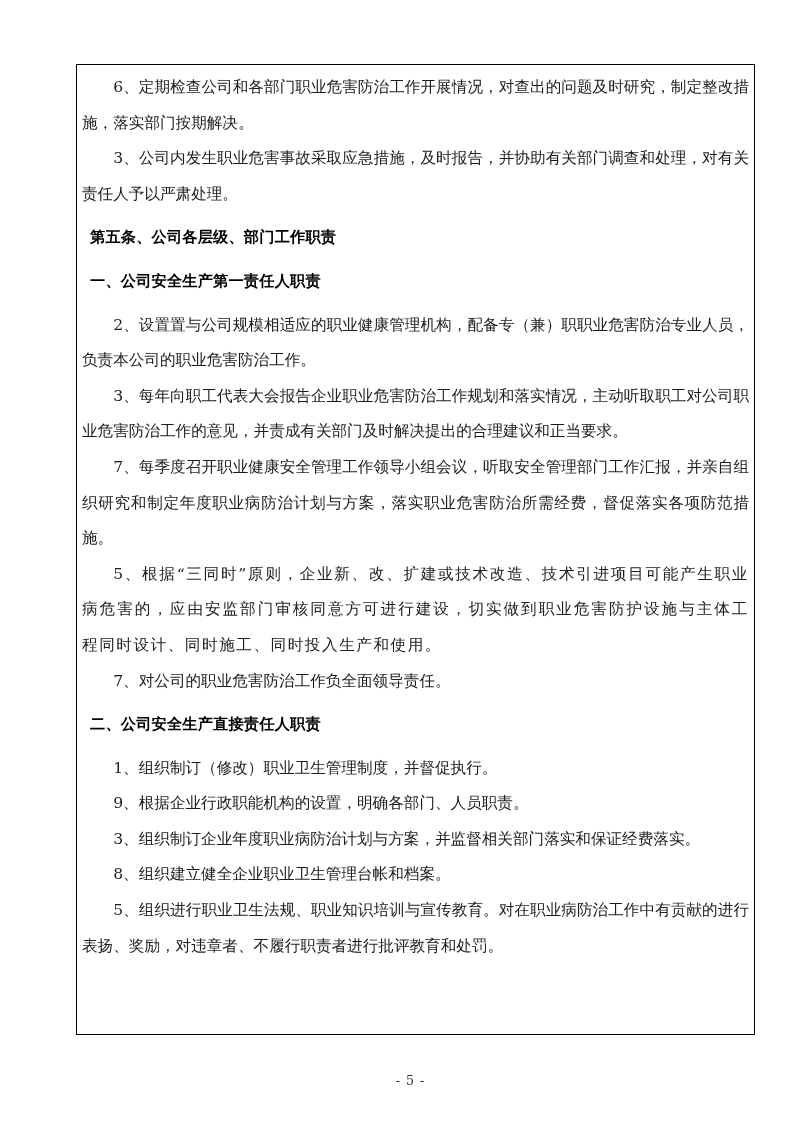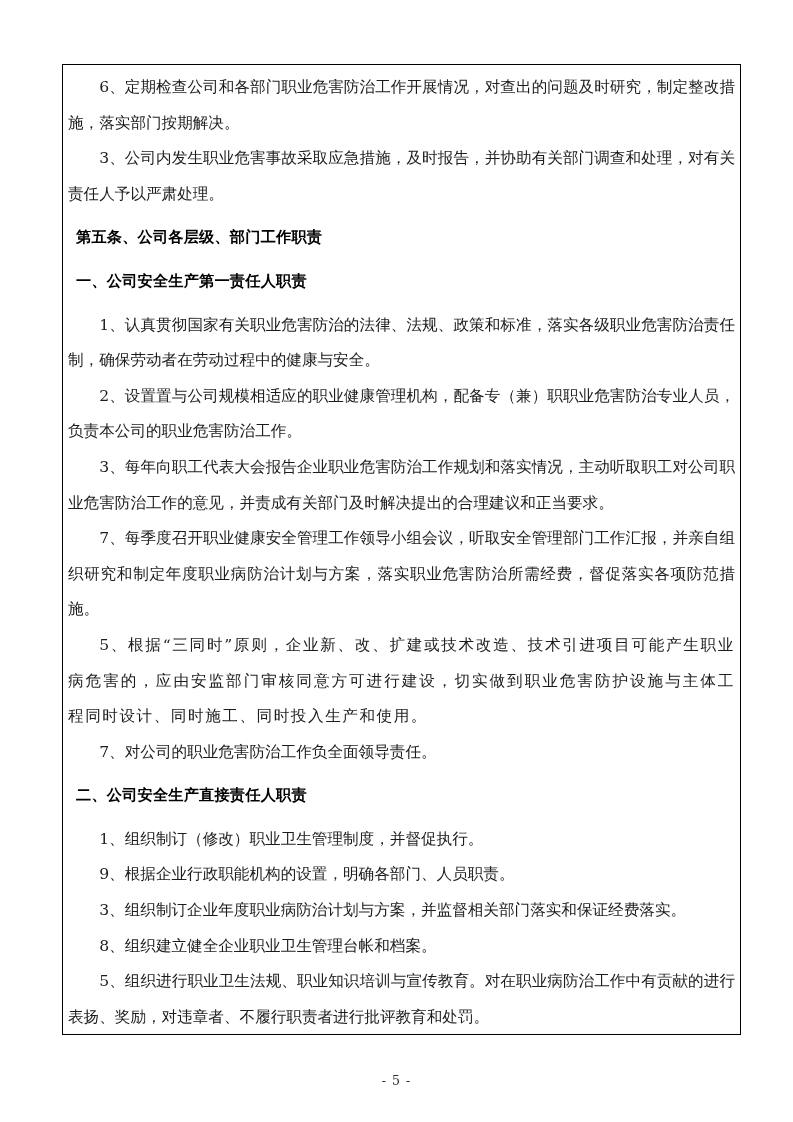--- a/index.html
+++ b/index.html
@@ -11,21 +11,21 @@
     width: 793px;
     height: 1122px;
     position: relative;
     font-family: "DejaVu Serif", "Liberation Serif", serif;
     color: #1a1a1a;
     overflow: hidden;
   }
 
   #page {
     position: absolute;
-    left: 0; top: 0;
+    left: 14px; top: 0;
     width: 758px;
     height: 1122px;
     text-decoration: underline;
   }
 
   
   #frame {
     position: absolute;
     left: 62px;
     top: 64px;
@@ -89,21 +89,20 @@
 <body>
 
 <div id="page">
 
   <div id="frame">
     <div id="frame-inner">
         <p class="para">6、定期检查公司和各部门职业危害防治工作开展情况，对查出的问题及时研究，制定整改措施，落实部门按期解决。</p>
         <p class="para">3、公司内发生职业危害事故采取应急措施，及时报告，并协助有关部门调查和处理，对有关责任人予以严肃处理。</p>
         <p class="para heading">第五条、公司各层级、部门工作职责</p>
         <p class="para heading">一、公司安全生产第一责任人职责</p>
-        <p class="para">1、认真贯彻国家有关职业危害防治的法律、法规、政策和标准，落实各级职业危害防治责任制，确保劳动者在劳动过程中的健康与安全。</p>
         <p class="para">2、设置置与公司规模相适应的职业健康管理机构，配备专（兼）职职业危害防治专业人员，负责本公司的职业危害防治工作。</p>
         <p class="para">3、每年向职工代表大会报告企业职业危害防治工作规划和落实情况，主动听取职工对公司职业危害防治工作的意见，并责成有关部门及时解决提出的合理建议和正当要求。</p>
         <p class="para">7、每季度召开职业健康安全管理工作领导小组会议，听取安全管理部门工作汇报，并亲自组织研究和制定年度职业病防治计划与方案，落实职业危害防治所需经费，督促落实各项防范措施。</p>
         <p class="para loose">5、根据“三同时”原则，企业新、改、扩建或技术改造、技术引进项目可能产生职业病危害的，应由安监部门审核同意方可进行建设，切实做到职业危害防护设施与主体工程同时设计、同时施工、同时投入生产和使用。</p>
         <p class="para">7、对公司的职业危害防治工作负全面领导责任。</p>
         <p class="para heading">二、公司安全生产直接责任人职责</p>
         <p class="para">1、组织制订（修改）职业卫生管理制度，并督促执行。</p>
         <p class="para">9、根据企业行政职能机构的设置，明确各部门、人员职责。</p>
         <p class="para">3、组织制订企业年度职业病防治计划与方案，并监督相关部门落实和保证经费落实。</p>
         <p class="para">8、组织建立健全企业职业卫生管理台帐和档案。</p>

